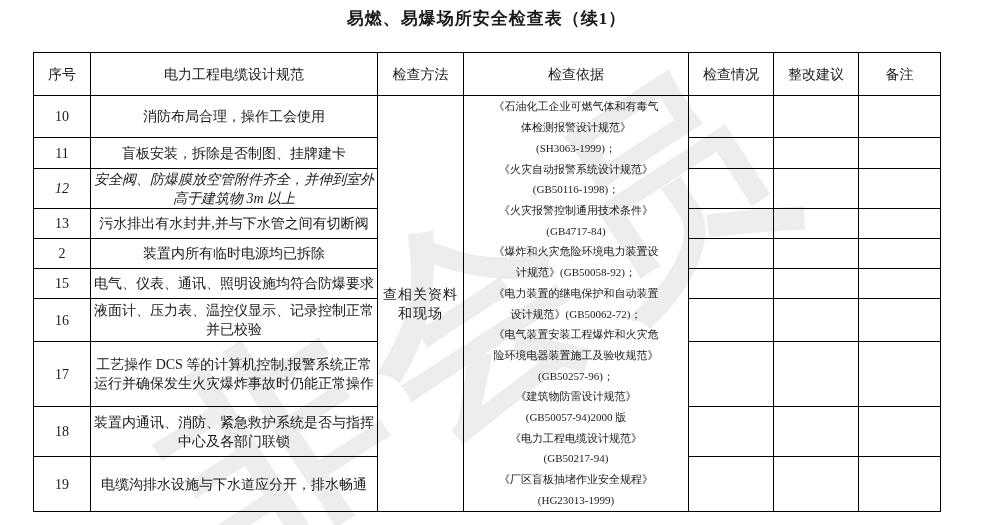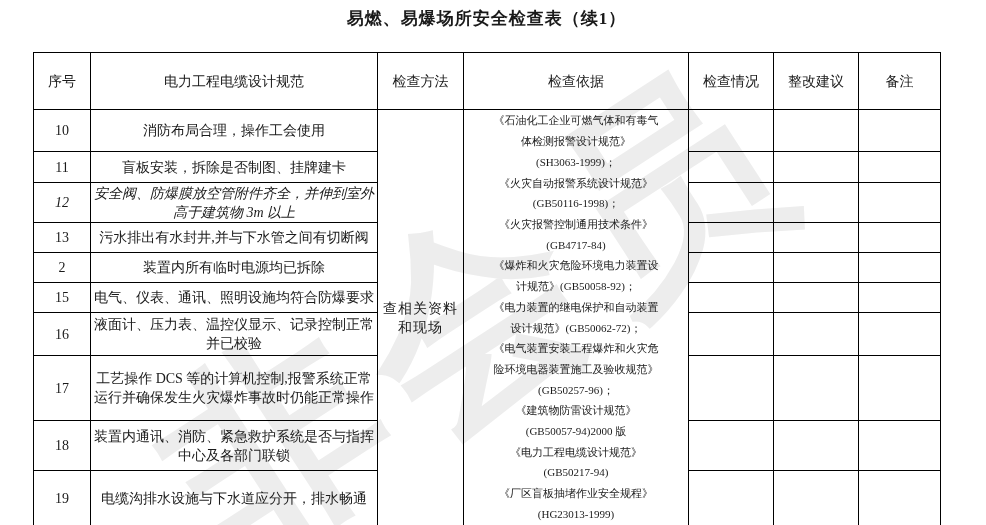--- a/index.html
+++ b/index.html
@@ -47,21 +47,21 @@
     text-align:center;
     vertical-align:middle;
     font-size:14px;
     font-weight:normal;
     line-height:19px;
     padding:0 3px;
     overflow:hidden;
     background:transparent;
   }
   table.checklist { border:1px solid #000; }
-  tr.header-row { height:57px; }
+  tr.header-row { height:43px; }
   td.cell-method { padding:0 10px; line-height:24px; letter-spacing:1px; }
   td.cell-basis { padding:0; }
   td.cell-basis .basis-line { line-height:20.7px; font-size:11px; white-space:nowrap; }
 </style>
 </head>
 <body>
 
 <div class="watermark">非会员</div>
 
 <div class="page-title">易燃、易爆场所安全检查表（续1）</div>

